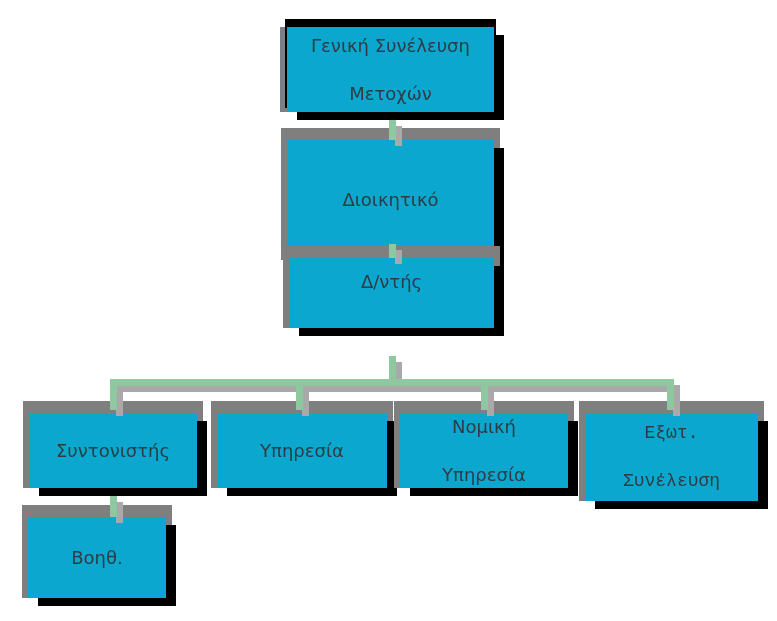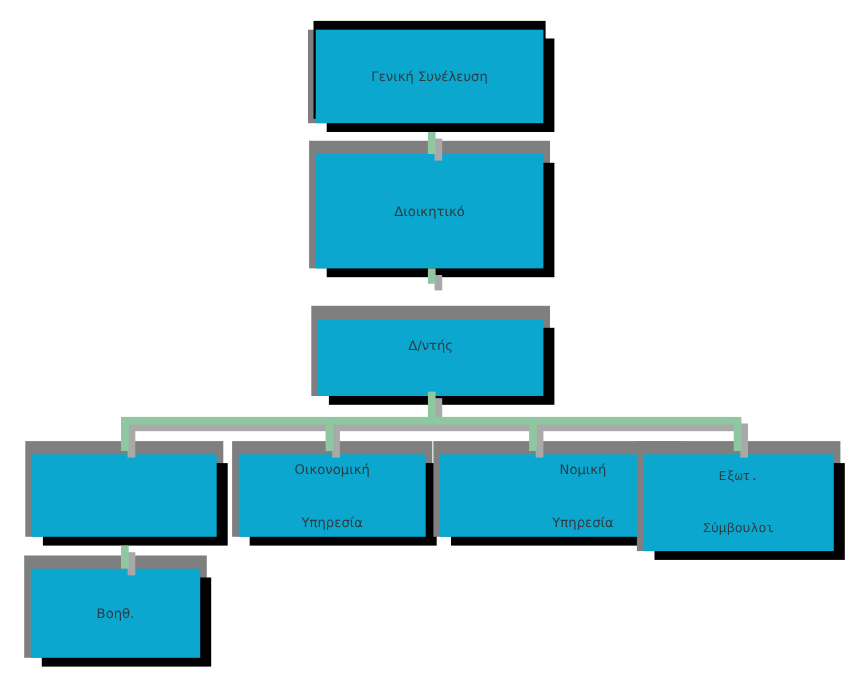--- a/index.html
+++ b/index.html
@@ -23,90 +23,91 @@
   
   .node {
     position: absolute;
     background: var(--box-fill, #0ba7ce);
     color: var(--box-text, #2e3c44);
     display: flex;
     flex-direction: column;
     align-items: center;
     justify-content: center;
     text-align: center;
-    font-size: 12px;
+    font-size: 18px;
     line-height: 26px;
     box-shadow:
       10px 8px 0 0 var(--shadow-black, #000000),
       0 -6px 0 6px var(--edge-gray, #7f7f7f);
     gap: 22px;
   }
   
   .node--root {
     box-shadow:
       10px 8px 0 0 var(--shadow-black, #000000),
       0 -6px 0 2px var(--shadow-black, #000000),
       -7px 0 0 0 var(--edge-gray, #7f7f7f);
   }
   .node .line { display: block; }
 
   
   #n-assembly   { left: 287px; top: 27px;  width: 207px; height: 85px; }
-  #n-board      { left: 287px; top: 140px; width: 207px; height: 104px; }
-  #n-director   { left: 289px; top: 258px; width: 205px; height: 70px; margin-top: 32px; }
+  #n-board      { left: 287px; top: 140px; width: 207px; height: 120px; }
+  #n-director   { left: 289px; top: 258px; width: 205px; height: 70px; }
   #n-operations { left: 29px;  top: 413px; width: 168px; height: 75px; }
   #n-finance    { left: 217px; top: 413px; width: 170px; height: 75px; }
-  #n-legal      { left: 400px; top: 413px; width: 168px; height: 75px; padding-left: 46px; }
+  #n-legal      { left: 400px; top: 413px; width: 168px; height: 75px; }
   #n-external   { left: 585px; top: 413px; width: 173px; height: 88px; font-family: Liberation Mono, monospace; }
-  #n-assistant  { left: 28px;  top: 517px; width: 154px; height: 81px; }
+  #n-assistant  { left: 28px;  top: 517px; width: 138px; height: 81px; }
 
   #e-assembly-board   { left: 389px; top: 120px; width: 7px;   height: 20px; }
   #e-board-director   { left: 389px; top: 244px; width: 7px;   height: 14px; }
   #e-director-trunk   { left: 389px; top: 356px; width: 7px;   height: 25px; }
   #e-horizontal-bar   { left: 110px; top: 379px; width: 564px; height: 7px; }
   #e-drop-operations  { left: 110px; top: 384px; width: 7px;   height: 26px; }
   #e-drop-finance     { left: 296px; top: 384px; width: 7px;   height: 26px; }
   #e-drop-legal       { left: 481px; top: 384px; width: 7px;   height: 26px; }
   #e-drop-external    { left: 667px; top: 384px; width: 7px;   height: 26px; }
   #e-ops-assistant    { left: 110px; top: 496px; width: 7px;   height: 21px; }
 </style>
 </head>
 <body>
 
 <div class="canvas">
 
   <div class="node node--root" id="n-assembly">
     <span class="line">Γενική Συνέλευση</span>
+    <span class="line">Μετοχών</span>
   </div>
 
   <div class="node" id="n-board">
     <span class="line">Διοικητικό</span>
   </div>
 
   <div class="node" id="n-director">
     <span class="line">Δ/ντής</span>
     <span class="line"></span>
   </div>
 
   <div class="node" id="n-operations">
+    <span class="line">Συντονιστής</span>
   </div>
 
   <div class="node" id="n-finance">
-    <span class="line">Οικονομική</span>
     <span class="line">Υπηρεσία</span>
   </div>
 
   <div class="node" id="n-legal">
     <span class="line">Νομική</span>
     <span class="line">Υπηρεσία</span>
   </div>
 
   <div class="node" id="n-external">
     <span class="line">Εξωτ.</span>
-    <span class="line">Σύμβουλοι</span>
+    <span class="line">Συνέλευση</span>
   </div>
 
   <div class="node" id="n-assistant">
     <span class="line">Βοηθ.</span>
   </div>
 
   <div class="edge" id="e-assembly-board"></div>
   <div class="edge" id="e-board-director"></div>
   <div class="edge" id="e-director-trunk"></div>
   <div class="edge" id="e-horizontal-bar"></div>

